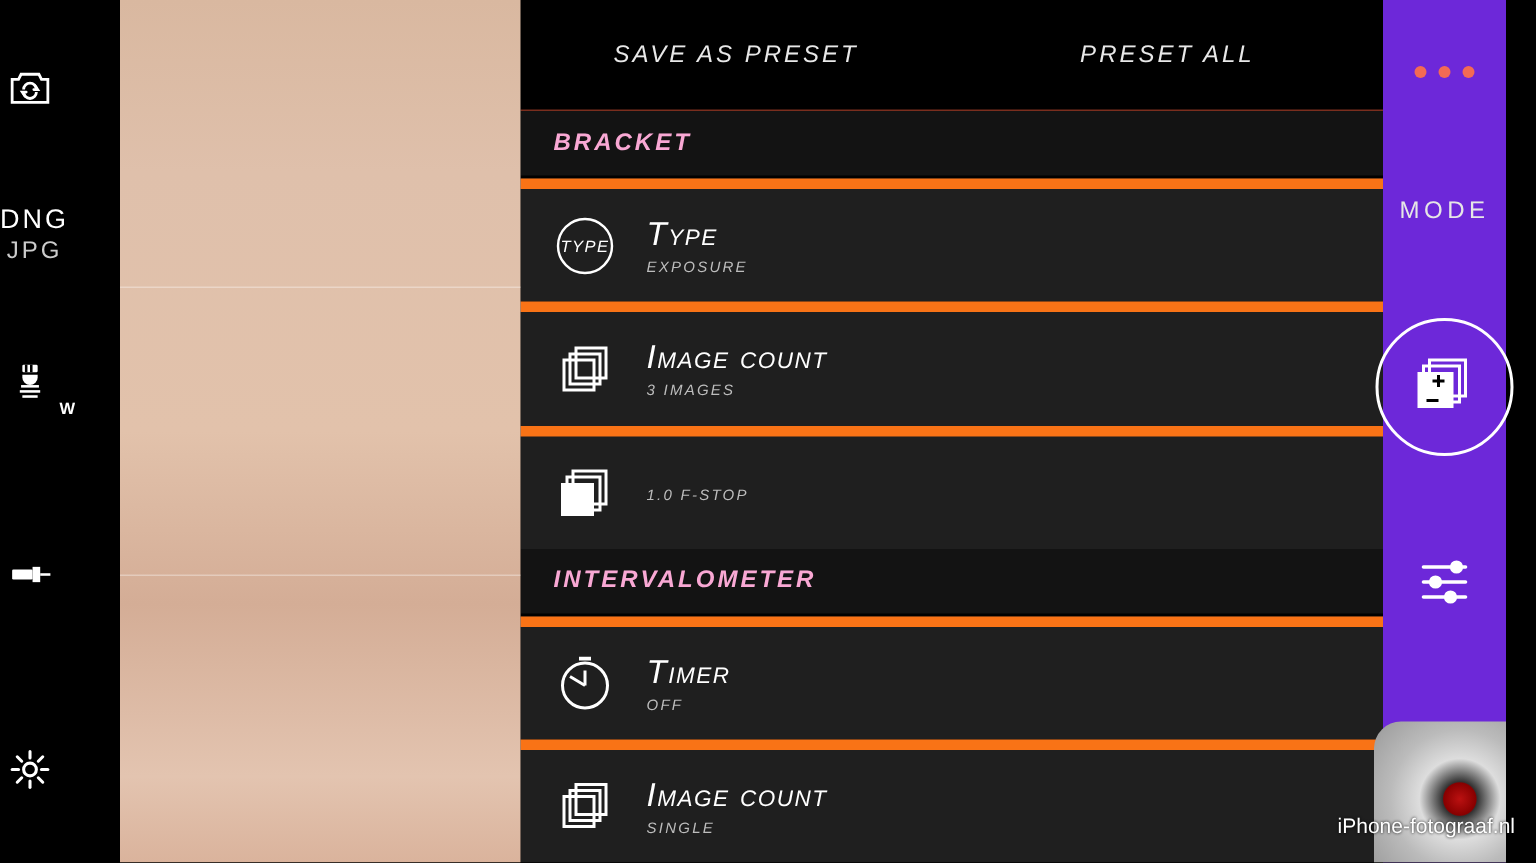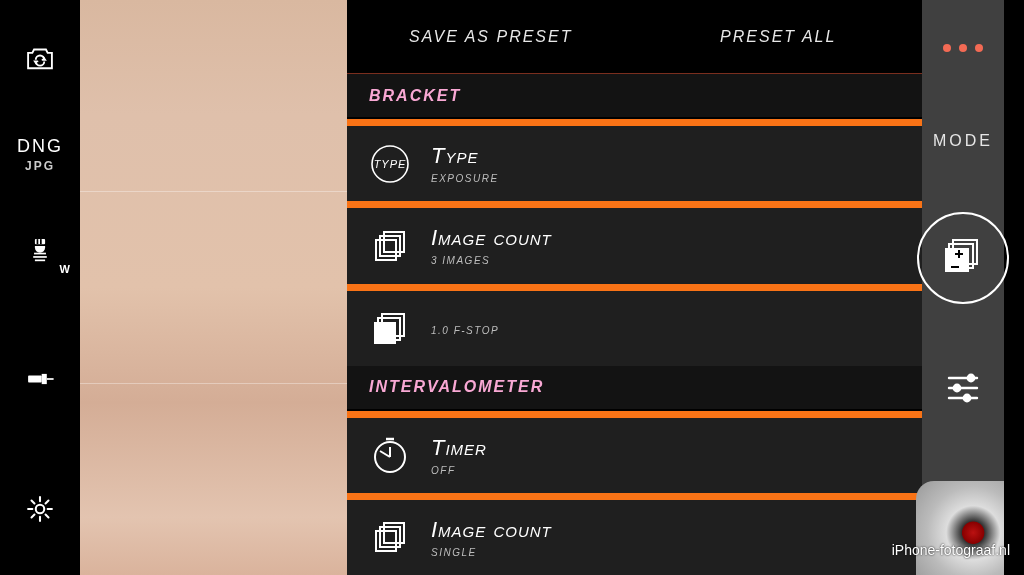--- a/index.html
+++ b/index.html
@@ -5,29 +5,29 @@
   * { margin: 0; padding: 0; box-sizing: border-box; }
   html, body { width: 1024px; height: 575px; overflow: hidden; background: #000; font-family: -apple-system, "Helvetica Neue", Arial, sans-serif; color: #fff; }
   .app { display: flex; width: 1024px; height: 575px; }
 
   
   .left-bar {
     width: 80px;
     background: #000;
     display: flex;
     flex-direction: column;
-    align-items: center;
+    align-items: flex-start;
     padding-top: 38px;
     gap: 58px;
   }
   .left-bar .tool { width: 40px; height: 40px; display: flex; align-items: center; justify-content: center; cursor: pointer; }
   .tool svg { width: 34px; height: 34px; }
   .format-stack { text-align: center; font-family: "Helvetica Neue", Arial, sans-serif; letter-spacing: 2px; cursor: pointer; }
   .format-stack .ln1 { font-size: 18px; font-weight: 400; color: #fff; }
-  .format-stack .ln2 { font-size: 12px; font-weight: 700; color: #ccc; margin-top: 2px; }
+  .format-stack .ln2 { font-size: 16px; font-weight: 400; color: #ccc; margin-top: 2px; }
   .wb-stack { display:flex; flex-direction:column; align-items:center; position:relative; }
   .wb-stack .sub { position:absolute; bottom:-4px; right:-10px; font-size:11px; font-weight:700; color:#fff; }
 
   
   .preview {
     width: 267px;
     height: 575px;
     background:
       linear-gradient(180deg, #d9b8a0 0%, #dfc0ab 20%, #e2c2ab 50%, #d4ad96 70%, #e3c4b0 90%, #dab39c 100%);
     background-size: cover;
@@ -90,21 +90,21 @@
     font-weight: 500;
   }
   .row .row-value {
     font-size: 10px; color: #bdbdbd; letter-spacing: 1.5px;
     margin-top: 4px; text-transform: uppercase; font-weight: 400;
   }
 
   
   .right-bar {
     width: 82px;
-    background: #404040;
+    background: #6d28d9;
     display: flex; flex-direction: column; align-items: center;
     padding-top: 44px;
     position: relative;
   }
   .three-dots { display:flex; gap:8px; margin-bottom: 80px; cursor:pointer;}
   .three-dots span { width: 8px; height: 8px; border-radius: 50%; background: #f36a54; }
   .mode-label { font-size: 16px; letter-spacing: 3px; color: #e6e6e6; margin-bottom: 62px; cursor:pointer; }
   .big-circle {
     width: 92px; height: 92px; border: 2px solid #fff; border-radius: 50%;
     display:flex; align-items:center; justify-content:center; margin-bottom: 64px;

